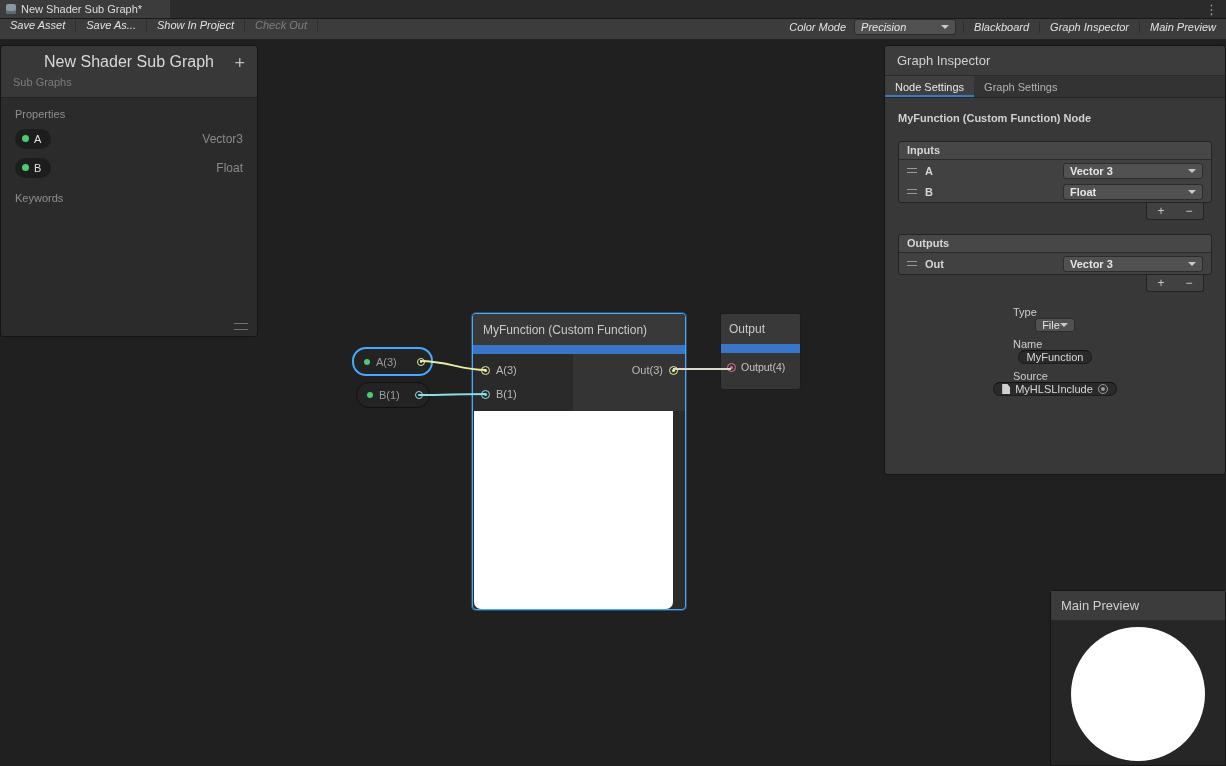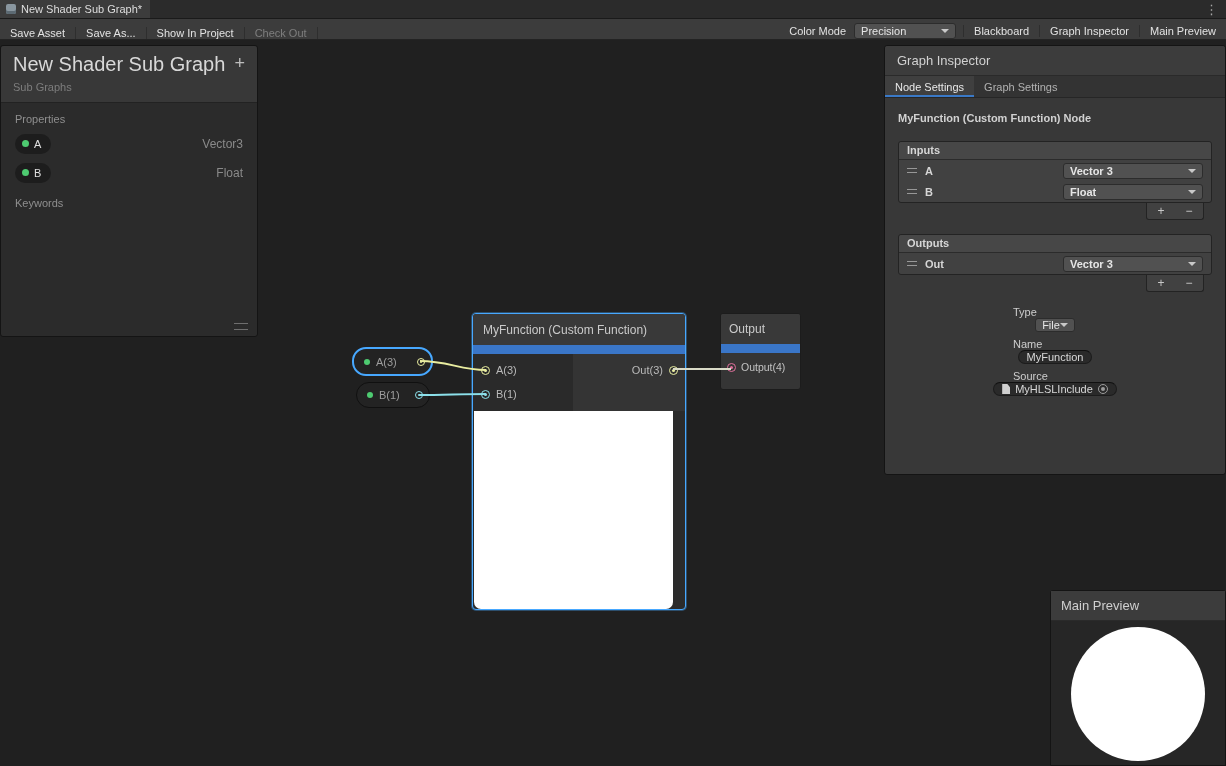--- a/index.html
+++ b/index.html
@@ -2,49 +2,49 @@
 <html><head>
 <meta charset="utf-8">
 <style>
   * { margin:0; padding:0; box-sizing:border-box; }
   html,body { width:1226px; height:766px; overflow:hidden; background:#202020;
               font-family:"Liberation Sans", sans-serif; cursor:default; user-select:none; }
 
   
   .tabstrip { position:absolute; top:0; left:0; right:0; height:19px; background:#2b2b2b;
               border-bottom:1px solid #1a1a1a; display:flex; align-items:stretch; z-index:20; }
-  .doc-tab { display:flex; align-items:center; gap:5px; background:#3c3c3c; padding:0 8px 0 6px;
+  .doc-tab { display:flex; align-items:center; gap:5px; background:#3c3c3c; padding:0 28px 0 6px;
              font-size:11px; color:#dedede; }
   .tab-icon { width:10px; height:10px; border-radius:2px; background:#8a97a0;
               box-shadow: inset 0 -3px 0 #5c6a73; }
   .tab-overflow { margin-left:auto; color:#a8a8a8; font-size:13px; padding:0 8px;
                   display:flex; align-items:center; }
 
   
   .toolbar { position:absolute; top:19px; left:0; right:0; height:21px; background:#3c3c3c;
-             border-bottom:1px solid #232323; display:flex; align-items:flex-end;
-             font-size:11px; color:#e2e2e2; z-index:20; }
+             border-bottom:1px solid #232323; display:flex; align-items:flex-start;
+             font-size:11px; color:#e2e2e2; z-index:20;font-style:italic; }
   .tb-btn { display:flex; align-items:center; padding:0 10px; border:none; background:transparent;
             color:#e2e2e2; font:inherit; border-right:1px solid #2e2e2e; }
   .tb-btn.disabled { color:#7e7e7e; }
   .tb-right { margin-left:auto; display:flex; align-items:center; }
   .tb-right .tb-btn { border-right:none; border-left:1px solid #2e2e2e; }
   .tb-label { padding:0 8px; }
   .dropdown { background:#515151; border:1px solid #2c2c2c; border-radius:3px; height:16px;
               display:flex; align-items:center; padding:0 6px; color:#e6e6e6; font-size:11px; }
   .dd-caret { width:0; height:0; border-left:4px solid transparent; border-right:4px solid transparent;
               border-top:4px solid #c9c9c9; margin-left:auto; }
   .tb-dd { width:102px; margin-right:7px; }
 
   
   .blackboard { position:absolute; left:0; top:45px; width:258px; height:292px; background:#2b2b2b;
                 border:1px solid #141414; border-radius:3px; z-index:10; }
   .bb-header { background:#383838; padding:7px 12px 9px; border-bottom:1px solid #222; position:relative;
                border-radius:3px 3px 0 0; }
-  .bb-title { font-size:20px; color:#d8d8d8; }
+  .bb-title { font-size:16px; color:#d8d8d8;text-align:center; }
   .bb-sub { font-size:11px; color:#7d7d7d; margin-top:5px; }
   .bb-plus { position:absolute; right:12px; top:7px; font-size:18px; color:#bdbdbd; line-height:20px; }
   .bb-section { font-size:11px; color:#8f8f8f; padding:10px 14px 4px; }
   .bb-row { display:flex; align-items:center; height:29px; padding:0 14px; }
   .bb-pill { display:inline-flex; align-items:center; gap:5px; background:#1d1d1d;
              border-radius:10px; height:20px; padding:0 10px 0 7px; }
   .bb-dot { width:7px; height:7px; border-radius:50%; background:#4ecb71; }
   .bb-pill-label { font-size:11px; color:#e0e0e0; }
   .bb-type { margin-left:auto; font-size:12px; color:#8a8a8a; }
   .bb-grip { position:absolute; right:9px; bottom:6px; width:14px; height:7px;

